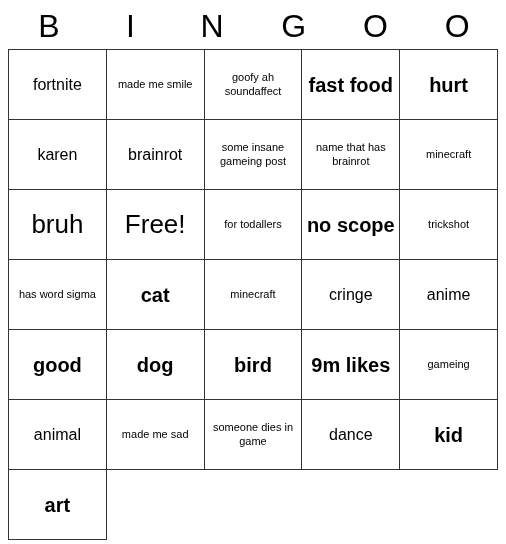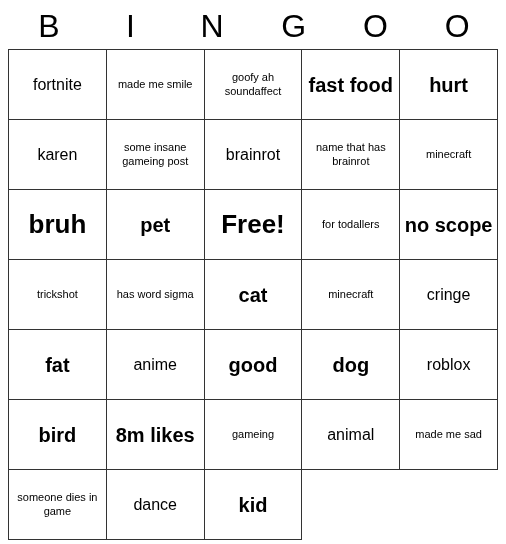--- a/index.html
+++ b/index.html
@@ -51,21 +51,21 @@
     }
     .bingo-cell.large span {
       font-size: 20px;
       font-weight: bold;
     }
     .bingo-cell.medium span {
       font-size: 16px;
     }
     .bingo-cell.xlarge span {
       font-size: 26px;
-      font-weight: bold;
+      font-weight: normal;
     }
   </style>
 </head>
 <body>
 
 <div class="bingo-header">
 
 <div class="bingo-header-cell">B</div>
     <div class="bingo-header-cell">I</div>
     <div class="bingo-header-cell">N</div>
@@ -87,37 +87,34 @@
     </div>
     <div class="bingo-cell large">
       <span>fast food</span>
     </div>
     <div class="bingo-cell large">
       <span>hurt</span>
     </div>
     <div class="bingo-cell medium">
       <span>karen</span>
     </div>
+    <div class="bingo-cell medium">
+      <span>brainrot</span>
+    </div>
     <div class="bingo-cell">
       <span>some insane gameing post</span>
-    </div>
-    <div class="bingo-cell medium">
-      <span>brainrot</span>
     </div>
     <div class="bingo-cell">
       <span>name that has brainrot</span>
     </div>
     <div class="bingo-cell">
       <span>minecraft</span>
     </div>
     <div class="bingo-cell xlarge">
       <span>bruh</span>
-    </div>
-    <div class="bingo-cell large">
-      <span>pet</span>
     </div>
     <div class="bingo-cell xlarge">
       <span>Free!</span>
     </div>
     <div class="bingo-cell">
       <span>for todallers</span>
     </div>
     <div class="bingo-cell large">
       <span>no scope</span>
     </div>
@@ -129,52 +126,49 @@
     </div>
     <div class="bingo-cell large">
       <span>cat</span>
     </div>
     <div class="bingo-cell">
       <span>minecraft</span>
     </div>
     <div class="bingo-cell medium">
       <span>cringe</span>
     </div>
-    <div class="bingo-cell large">
-      <span>fat</span>
-    </div>
     <div class="bingo-cell medium">
       <span>anime</span>
     </div>
     <div class="bingo-cell large">
       <span>good</span>
     </div>
     <div class="bingo-cell large">
       <span>dog</span>
     </div>
-    <div class="bingo-cell medium">
-      <span>roblox</span>
-    </div>
     <div class="bingo-cell large">
       <span>bird</span>
     </div>
     <div class="bingo-cell large">
-      <span>8m likes</span>
+      <span>9m likes</span>
     </div>
     <div class="bingo-cell">
       <span>gameing</span>
     </div>
     <div class="bingo-cell medium">
       <span>animal</span>
     </div>
     <div class="bingo-cell">
       <span>made me sad</span>
     </div>
     <div class="bingo-cell">
       <span>someone dies in game</span>
     </div>
     <div class="bingo-cell medium">
       <span>dance</span>
     </div>
     <div class="bingo-cell large">
       <span>kid</span>
     </div>
+    <div class="bingo-cell large">
+      <span>art</span>
+    </div>
   </div>
 
 </body></html>

